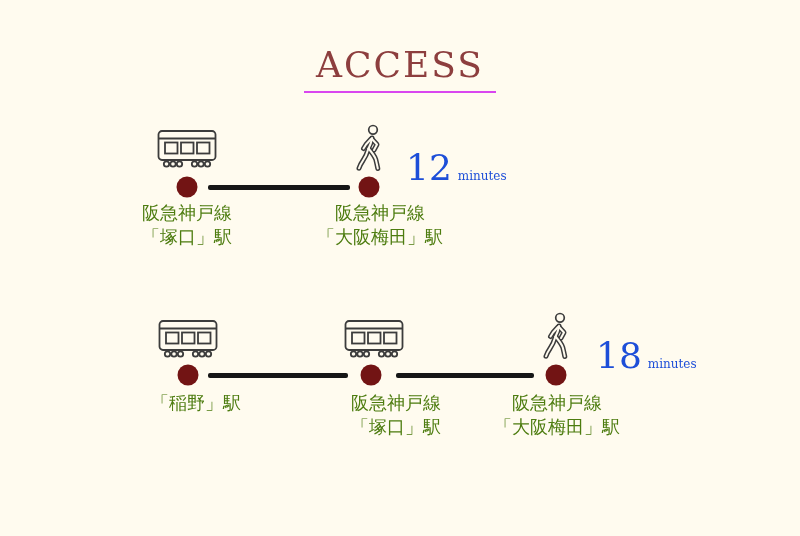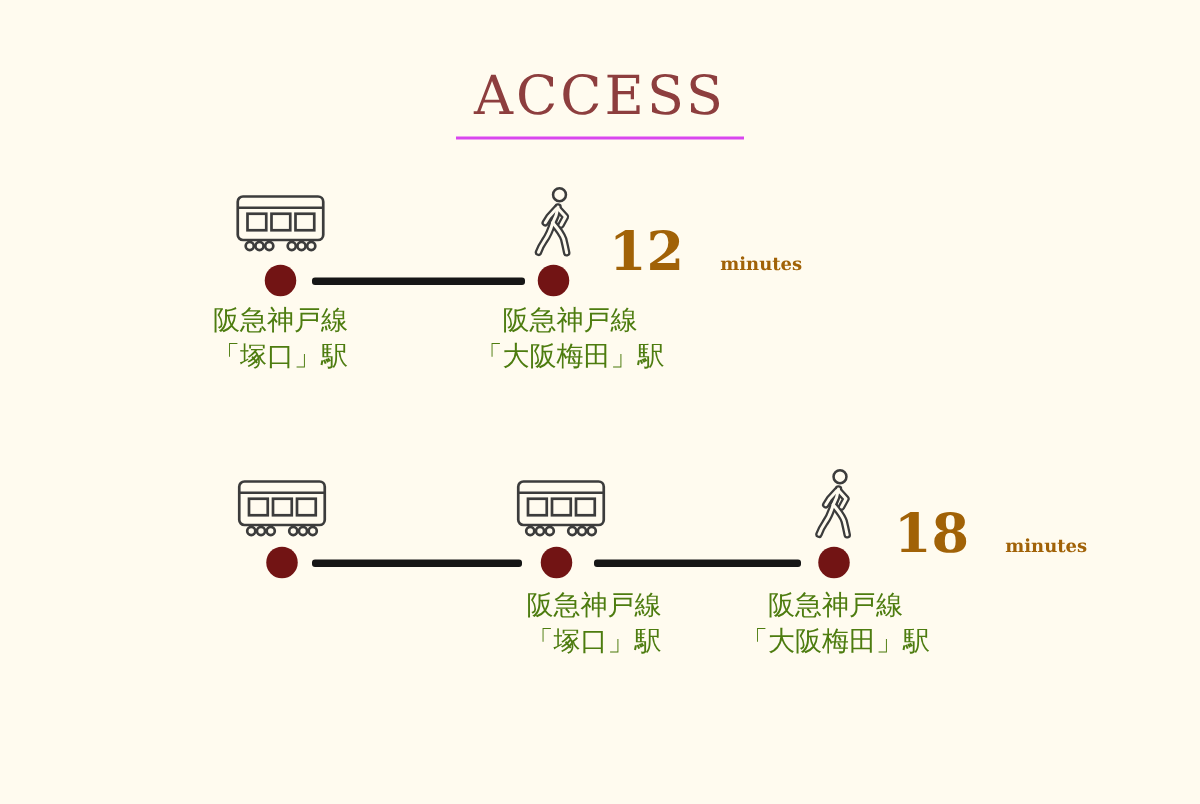--- a/index.html
+++ b/index.html
@@ -39,24 +39,23 @@
   .label{
     position:absolute;
     transform:translateX(-50%);
     text-align:center;
     font-size:18px;line-height:23.5px;
     color:#4d7c0f;
     white-space:nowrap;
   }
   .duration{
     position:absolute;
-    display:flex;align-items:baseline;gap:24px;
-    color:#a16207;
+    display:flex;align-items:baseline;gap:6px;
+    color:#1d4ed8;
     font-family:"DejaVu Serif", serif;
-    font-weight:bold;
   }
   .duration .num{font-size:36px;line-height:1;}
   .duration .unit{font-size:12px;}
 </style>
 </head>
 <body>
 
 <div class="page">
 
   <h1 class="title">
@@ -176,20 +175,21 @@
       </g>
     </svg>
     <span class="dot" style="left:556px;top:375px"></span>
 
     <div class="duration" style="left:596px;top:338px">
       <span class="num">18</span>
       <span class="unit">minutes</span>
     </div>
 
     <div class="label" style="left:196px;top:392px">
+      <div>「稲野」駅</div>
     </div>
     <div class="label" style="left:396px;top:392px">
       <div>阪急神戸線</div>
       <div>「塚口」駅</div>
     </div>
     <div class="label" style="left:557px;top:392px">
       <div>阪急神戸線</div>
       <div>「大阪梅田」駅</div>
     </div>
   </section>

